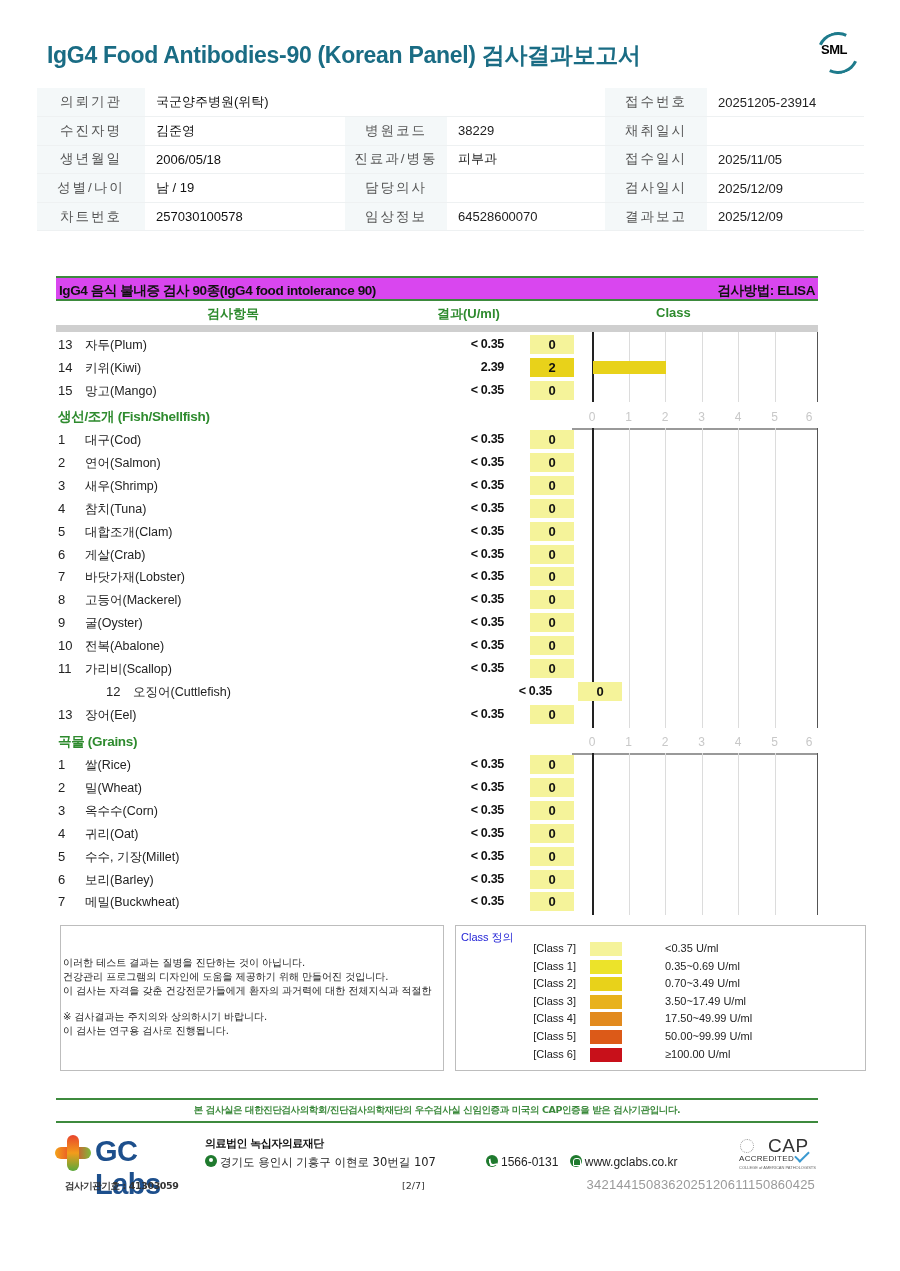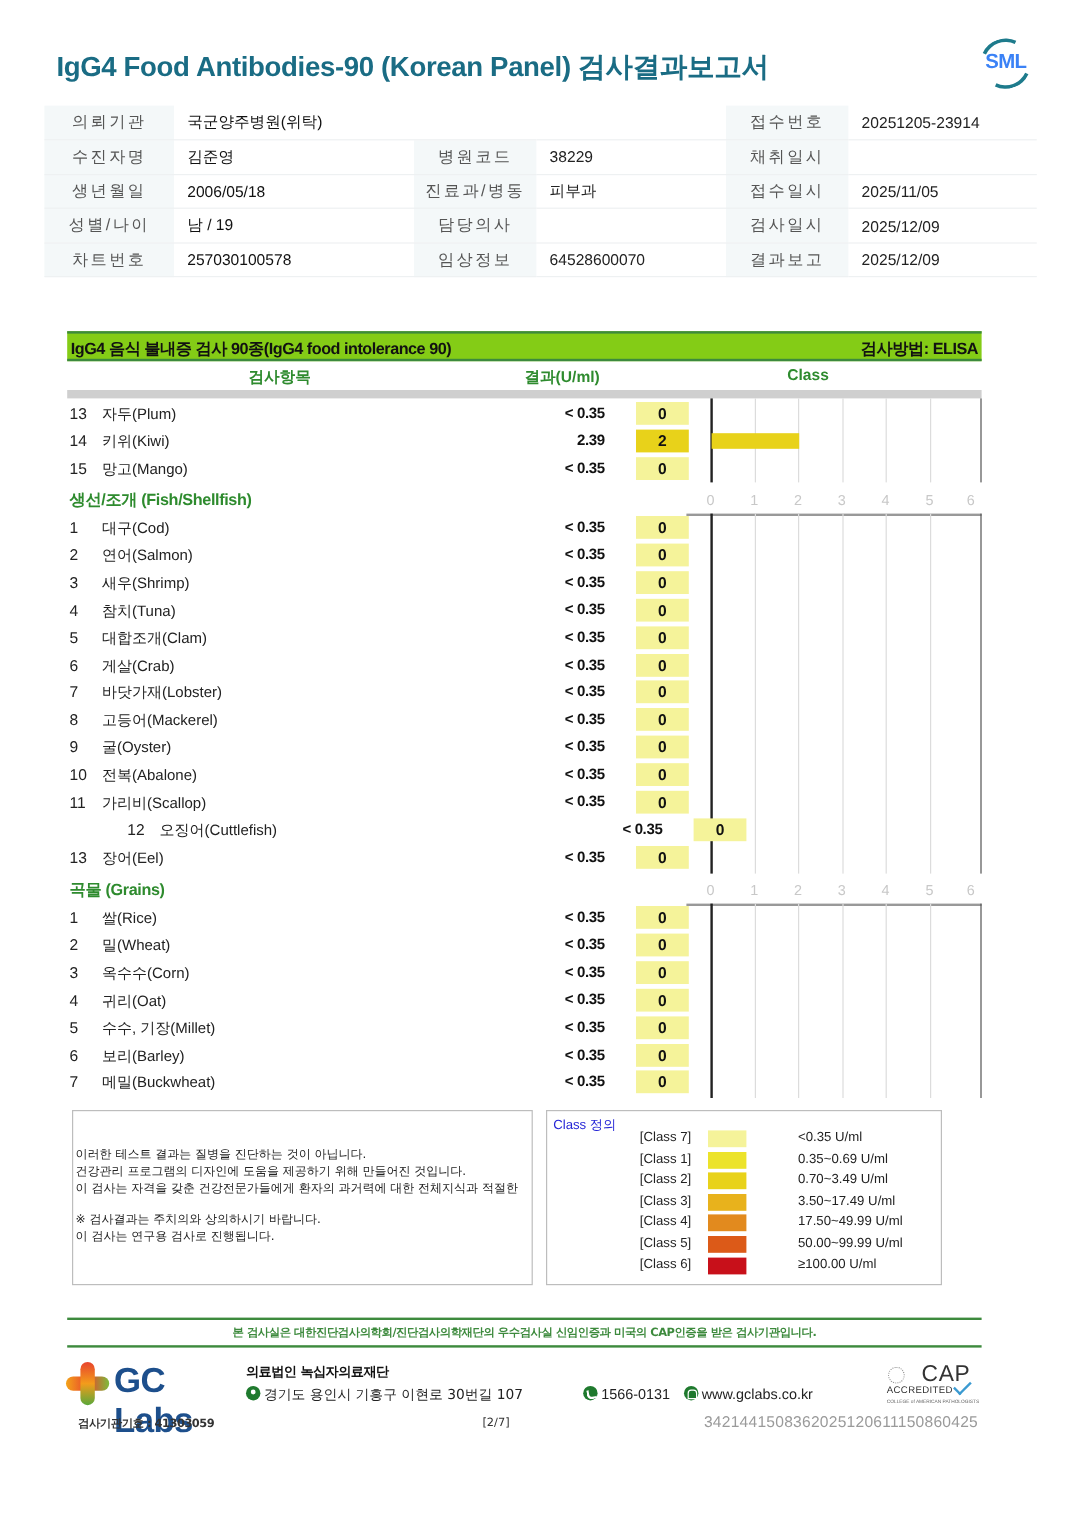--- a/index.html
+++ b/index.html
@@ -2,33 +2,33 @@
 <html><head>
 <meta charset="utf-8">
 <style>
   * { box-sizing: border-box; margin: 0; padding: 0; }
   html, body { width: 900px; height: 1271px; background: #fff; }
   body { position: relative; font-family: "DejaVu Sans", sans-serif; color: #222; overflow: hidden; }
 
   .title { position: absolute; left: 47px; top: 40px; font-size: 23px; font-weight: bold; color: #1a6c84; letter-spacing: -0.3px; font-family: "Liberation Sans", sans-serif; }
   .logo-sml { position: absolute; left: 815px; top: 30px; width: 50px; height: 45px; }
   .logo-sml .ring { position: absolute; left: 2px; top: 2px; width: 42px; height: 42px; border-radius: 50%; border: 3px solid #1e7b8c; border-left-color: transparent; border-right-color: transparent; transform: rotate(-20deg); }
-  .logo-sml .txt { position: absolute; left: 6px; top: 12px; font-family: "Liberation Sans", sans-serif; font-weight: bold; font-size: 17px; color: #3b82f6; letter-spacing: -0.5px; }
+  .logo-sml .txt { position: absolute; left: 6px; top: 12px; font-family: "Liberation Sans", sans-serif; font-weight: bold; font-size: 13px; color: #000000; letter-spacing: -0.5px; }
 
   .info { position: absolute; left: 37px; top: 88px; width: 827px; border-collapse: collapse; font-family: "Liberation Sans", sans-serif; }
   .info td { height: 28.6px; font-size: 13px; border-bottom: 1px solid #eef1f2; padding: 0; vertical-align: middle; }
   .info .lab { background: #f4f8f9; color: #555; text-align: center; letter-spacing: 2px; font-size: 13.5px; }
   .info .lab1 { width: 108px; }
   .info .v1 { width: 200px; padding-left: 11px; color: #111; }
   .info .lab2 { width: 102px; letter-spacing: 2px; }
   .info .v2 { width: 158px; padding-left: 11px; }
   .info .lab3 { width: 102px; }
   .info .v3 { padding-left: 11px; }
 
-  .sec-header { position: absolute; left: 56px; top: 276px; width: 762px; height: 25px; background: #84cc16; border-top: 2px solid #3d8a3d; border-bottom: 2px solid #3d8a3d; font-family: "Liberation Sans", sans-serif; font-weight: bold; font-size: 13.5px; color: #111; }
+  .sec-header { position: absolute; left: 56px; top: 276px; width: 762px; height: 25px; background: #d946ef; border-top: 2px solid #3d8a3d; border-bottom: 2px solid #3d8a3d; font-family: "Liberation Sans", sans-serif; font-weight: bold; font-size: 13.5px; color: #111; }
   .sec-header .l { position: absolute; left: 3px; top: 4px; letter-spacing: -0.4px; }
   .sec-header .r { position: absolute; right: 3px; top: 4px; letter-spacing: -0.4px; }
 
   .col-heads { position: absolute; top: 305px; left: 0; width: 900px; font-family: "Liberation Sans", sans-serif; font-weight: bold; font-size: 13px; color: #2e8b2e; }
   .col-heads span { position: absolute; }
   .grey-bar { position: absolute; left: 56px; top: 325px; width: 762px; height: 7px; background: #cfcfcf; }
 
   .row { position: absolute; left: 0; width: 900px; height: 22px; font-family: "Liberation Sans", sans-serif; }
   .row .num { position: absolute; left: 58px; top: 3px; font-size: 13px; color: #222; }
   .row .name { position: absolute; left: 85px; top: 3px; font-size: 12.5px; color: #222; }
@@ -45,21 +45,21 @@
 
   .ticks { position: absolute; left: 592px; width: 226px; height: 14px; font-family: "Liberation Sans", sans-serif; font-size: 12px; color: #c8c8c8; }
   .ticks span { position: absolute; top: 0; transform: translateX(-50%); }
 
   .group { position: absolute; left: 58px; font-family: "Liberation Sans", sans-serif; font-weight: bold; font-size: 13.5px; color: #2e8b2e; letter-spacing: -0.3px; }
 
   .note { position: absolute; left: 60px; top: 925px; width: 384px; height: 146px; border: 1.5px solid #bdbdbd; padding: 30px 0 0 2px; font-size: 10px; line-height: 14.2px; color: #222; }
   .note p { margin: 0; white-space: nowrap; }
   .note .gap { height: 11px; }
 
-  .legend { position: absolute; left: 455px; top: 925px; width: 330px; height: 146px; border: 1.5px solid #bdbdbd; font-family: "Liberation Sans", sans-serif; }
+  .legend { position: absolute; left: 455px; top: 925px; width: 411px; height: 146px; border: 1.5px solid #bdbdbd; font-family: "Liberation Sans", sans-serif; }
   .legend .lt { position: absolute; left: 5px; top: 4px; font-size: 11px; color: #2424d6; }
   .legend .item { position: absolute; left: 0; width: 360px; height: 16px; font-size: 11px; color: #222; }
   .legend .item .cn { position: absolute; right: 240px; top: 1px; }
   .legend .item .sw { position: absolute; left: 134px; top: 1px; width: 32px; height: 14px; }
   .legend .item .rg { position: absolute; left: 209px; top: 1px; }
 
   .footer-line1 { position: absolute; left: 56px; top: 1098px; width: 762px; height: 2px; background: #3d8a3d; }
   .footer-msg { position: absolute; left: 56px; top: 1104px; width: 762px; text-align: center; font-size: 9.5px; font-weight: bold; color: #3d8a3d; letter-spacing: -0.4px; }
   .footer-line2 { position: absolute; left: 56px; top: 1121px; width: 762px; height: 2px; background: #3d8a3d; }
 

